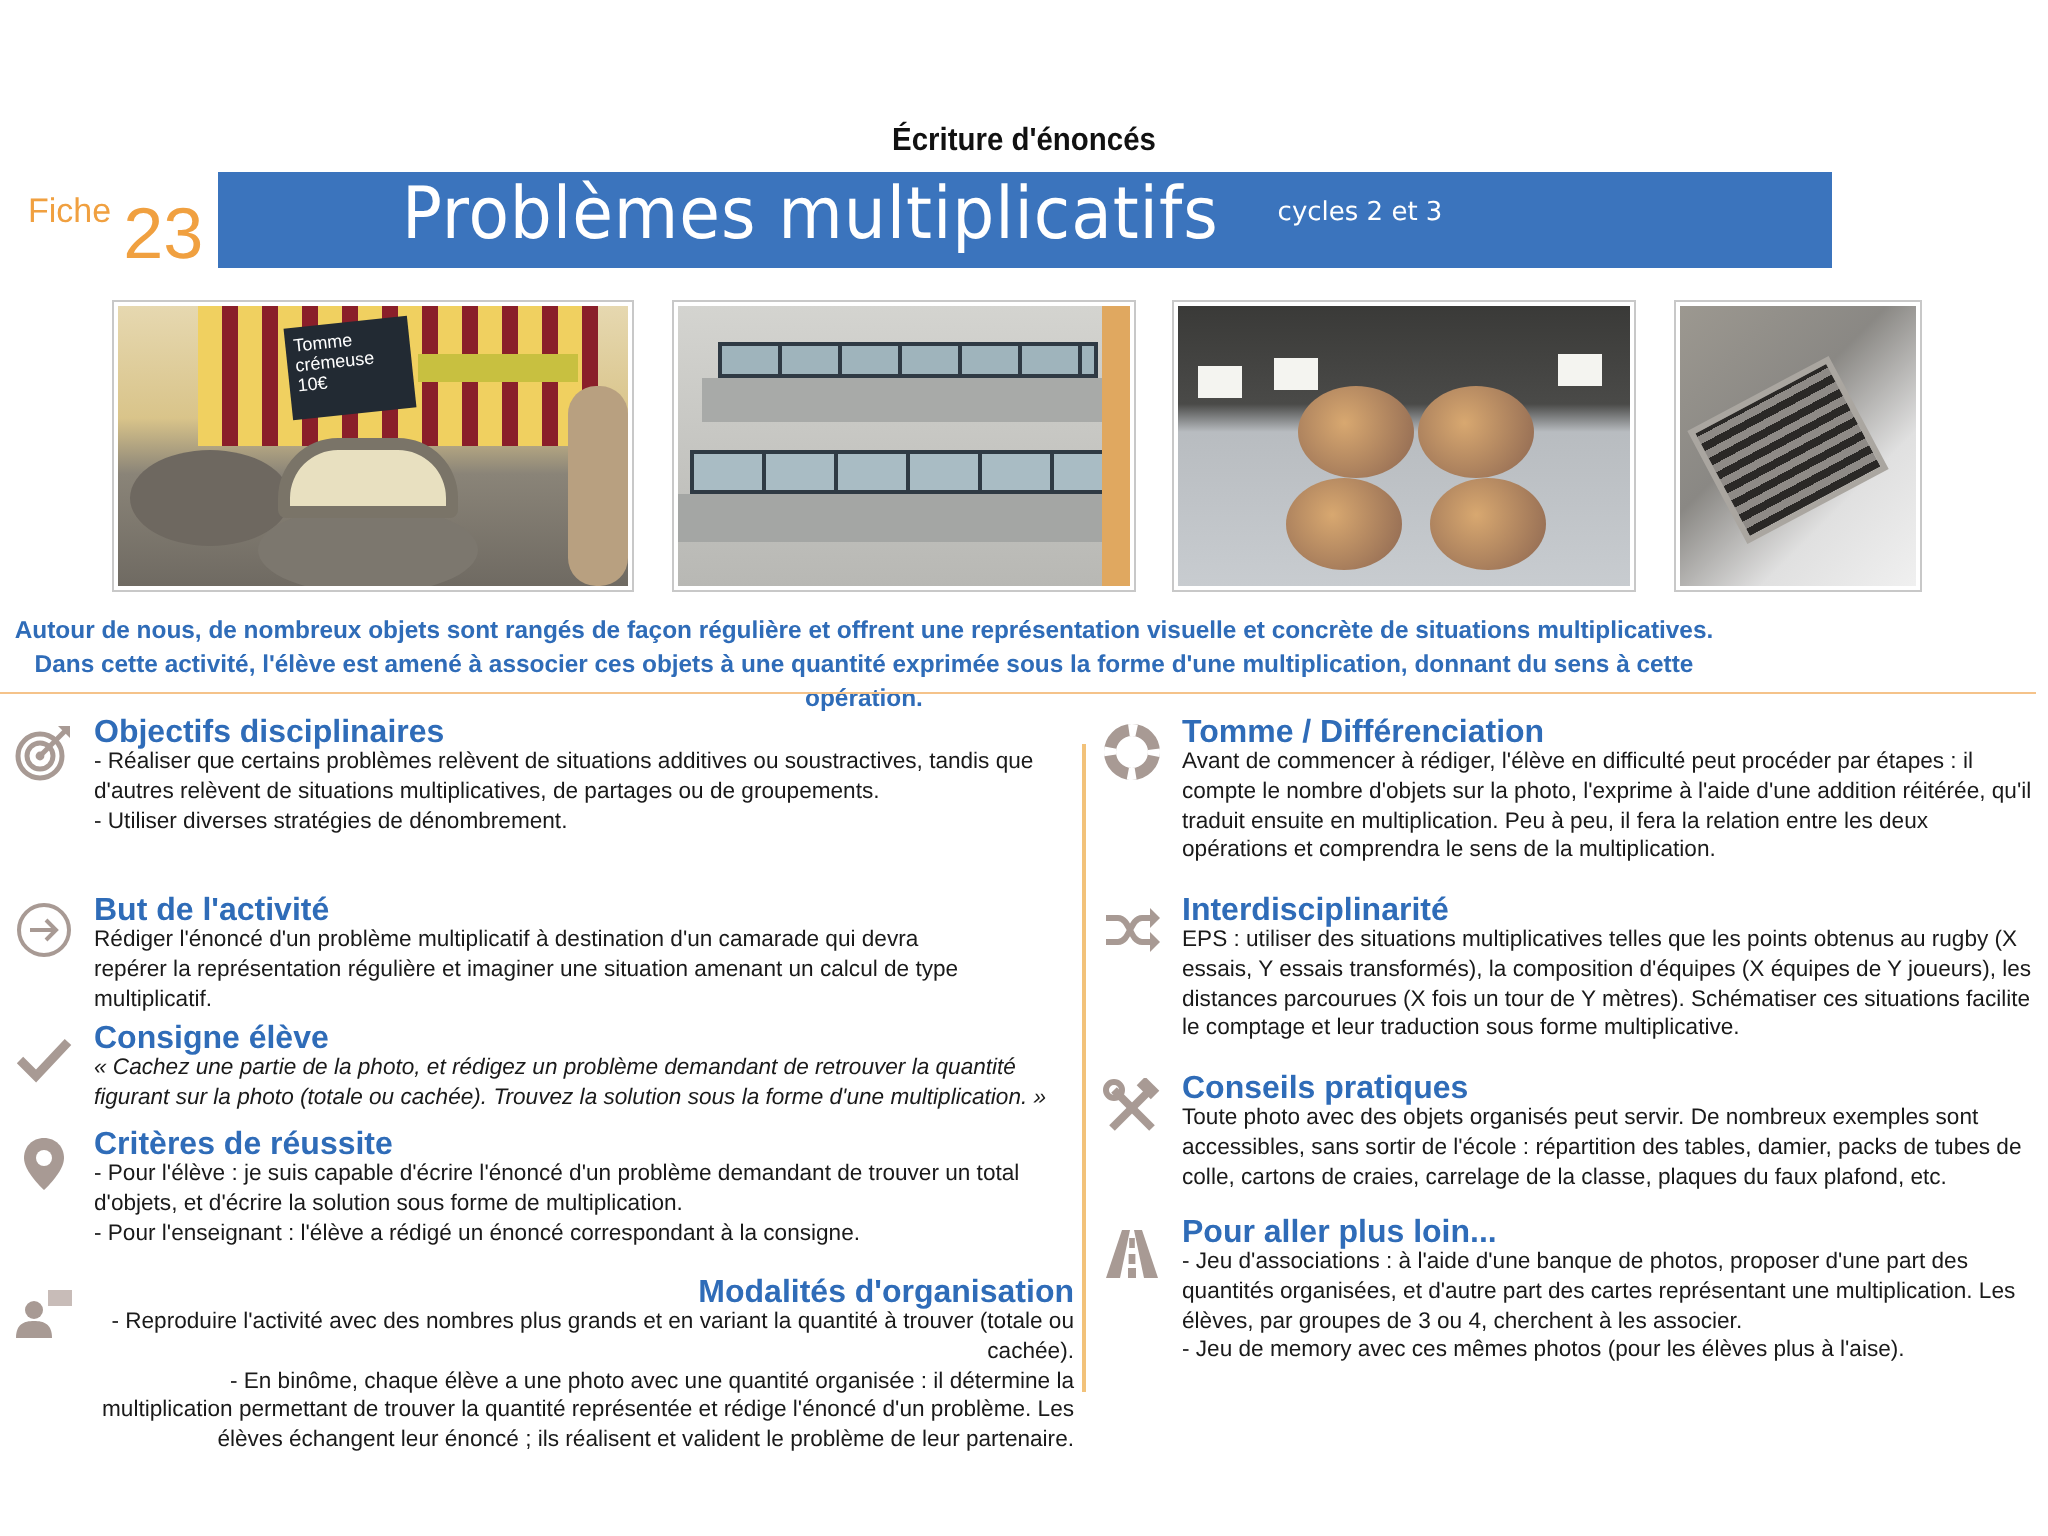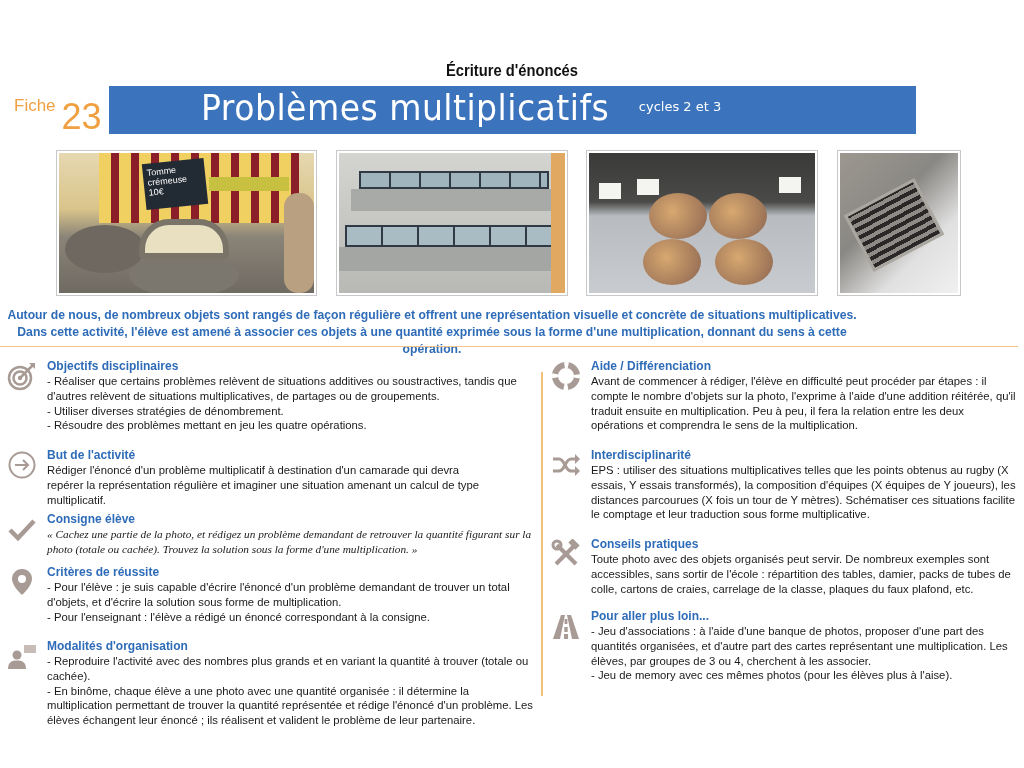--- a/index.html
+++ b/index.html
@@ -69,23 +69,23 @@
     .intro {
       position: absolute; top: 307px; left: 0; width: 864px; text-align: center;
       color: #2f6cb8; font-weight: bold; font-size: 12.2px; line-height: 17px;
     }
     .hr-orange { position: absolute; top: 346px; left: 0; width: 1018px; height: 1px; background: #f5c38a; }
     .vr-orange { position: absolute; top: 372px; left: 541px; width: 2px; height: 324px; background: #f2c27a; }
 
     .section { position: absolute; }
     .section .icon { position: absolute; left: -40px; top: 2px; width: 30px; height: 30px; }
     .section .icon svg { width: 30px; height: 30px; }
-    .section h3 { color: #2f6cb8; font-size: 12px; font-weight: bold; line-height: 15px; }
+    .section h3 { color: #2f6cb8; font-size: 16px; font-weight: bold; line-height: 15px; }
     .section p, .section li { font-size: 11.3px; line-height: 14.8px; color: #1a1a1a; }
-    .section .italic { font-style: italic; font-family: Liberation Serif, serif; }
+    .section .italic { font-style: italic; }
 
     .col-left { left: 47px; width: 490px; }
     .col-right { left: 591px; width: 425px; }
   </style>
 </head>
 <body>
 
 <div class="subtitle-top">Écriture d'énoncés</div>
 
 <div class="fiche">
@@ -151,21 +151,20 @@
         <circle cx="13" cy="17" r="11" fill="none" stroke="#a89a94" stroke-width="2.5"></circle>
         <circle cx="13" cy="17" r="6.5" fill="none" stroke="#a89a94" stroke-width="2.5"></circle>
         <circle cx="13" cy="17" r="2.2" fill="#a89a94"></circle>
         <line x1="13" y1="17" x2="26" y2="4" stroke="#a89a94" stroke-width="2.5"></line>
         <path d="M22 2 L28 2 L28 8 Z" fill="#a89a94"></path>
       </svg>
   </span>
   <h3>Objectifs disciplinaires</h3>
   <p>- Réaliser que certains problèmes relèvent de situations additives ou soustractives, tandis que d'autres relèvent de situations multiplicatives, de partages ou de groupements.</p>
   <p>- Utiliser diverses stratégies de dénombrement.</p>
-  <p>- Résoudre des problèmes mettant en jeu les quatre opérations.</p>
 </div>
 
 <div class="section col-left" style="top:448px; width:440px;">
   <span class="icon">
     <svg viewBox="0 0 30 30">
         <circle cx="15" cy="15" r="12.5" fill="none" stroke="#a89a94" stroke-width="2"></circle>
         <line x1="8" y1="15" x2="21" y2="15" stroke="#a89a94" stroke-width="2"></line>
         <polyline points="16,10 21,15 16,20" fill="none" stroke="#a89a94" stroke-width="2"></polyline>
       </svg>
   </span>
@@ -188,41 +187,41 @@
     <svg viewBox="0 0 30 30">
         <path d="M15 2 C9 2 5 6.5 5 12 C5 19 15 28 15 28 C15 28 25 19 25 12 C25 6.5 21 2 15 2 Z" fill="#a89a94"></path>
         <circle cx="15" cy="12" r="4" fill="#fff"></circle>
       </svg>
   </span>
   <h3>Critères de réussite</h3>
   <p>- Pour l'élève : je suis capable d'écrire l'énoncé d'un problème demandant de trouver un total d'objets, et d'écrire la solution sous forme de multiplication.</p>
   <p>- Pour l'enseignant : l'élève a rédigé un énoncé correspondant à la consigne.</p>
 </div>
 
-<div class="section col-left" style="top:639px;">
+<div class="section col-left" style="top:639px;text-align:right;">
   <span class="icon">
     <svg viewBox="0 0 30 30">
         <circle cx="10" cy="14" r="4.5" fill="#a89a94"></circle>
         <path d="M1 28 C1 21 5 19.5 10 19.5 C15 19.5 19 21 19 28 Z" fill="#a89a94"></path>
         <rect x="17" y="4" width="12" height="8" fill="#c8bcb8"></rect>
       </svg>
   </span>
   <h3>Modalités d'organisation</h3>
   <p>- Reproduire l'activité avec des nombres plus grands et en variant la quantité à trouver (totale ou cachée).</p>
   <p>- En binôme, chaque élève a une photo avec une quantité organisée : il détermine la multiplication permettant de trouver la quantité représentée et rédige l'énoncé d'un problème. Les élèves échangent leur énoncé ; ils réalisent et valident le problème de leur partenaire.</p>
 </div>
 
 <div class="section col-right" style="top:359px;">
   <span class="icon">
     <svg viewBox="0 0 30 30">
         <circle cx="15" cy="15" r="11" fill="none" stroke="#a89a94" stroke-width="6"></circle>
         <circle cx="15" cy="15" r="11" fill="none" stroke="#fff" stroke-width="6" stroke-dasharray="4 13.3" stroke-dashoffset="2"></circle>
       </svg>
   </span>
-  <h3>Aide / Différenciation</h3>
+  <h3>Tomme / Différenciation</h3>
   <p>Avant de commencer à rédiger, l'élève en difficulté peut procéder par étapes : il compte le nombre d'objets sur la photo, l'exprime à l'aide d'une addition réitérée, qu'il traduit ensuite en multiplication. Peu à peu, il fera la relation entre les deux opérations et comprendra le sens de la multiplication.</p>
 </div>
 
 <div class="section col-right" style="top:448px;">
   <span class="icon">
     <svg viewBox="0 0 30 30">
         <path d="M2 9 L8 9 C14 9 14 21 20 21 L25 21" fill="none" stroke="#a89a94" stroke-width="3"></path>
         <path d="M2 21 L8 21 C14 21 14 9 20 9 L25 9" fill="none" stroke="#a89a94" stroke-width="3"></path>
         <polygon points="24,4 29,9 24,14" fill="#a89a94"></polygon>
         <polygon points="24,16 29,21 24,26" fill="#a89a94"></polygon>

